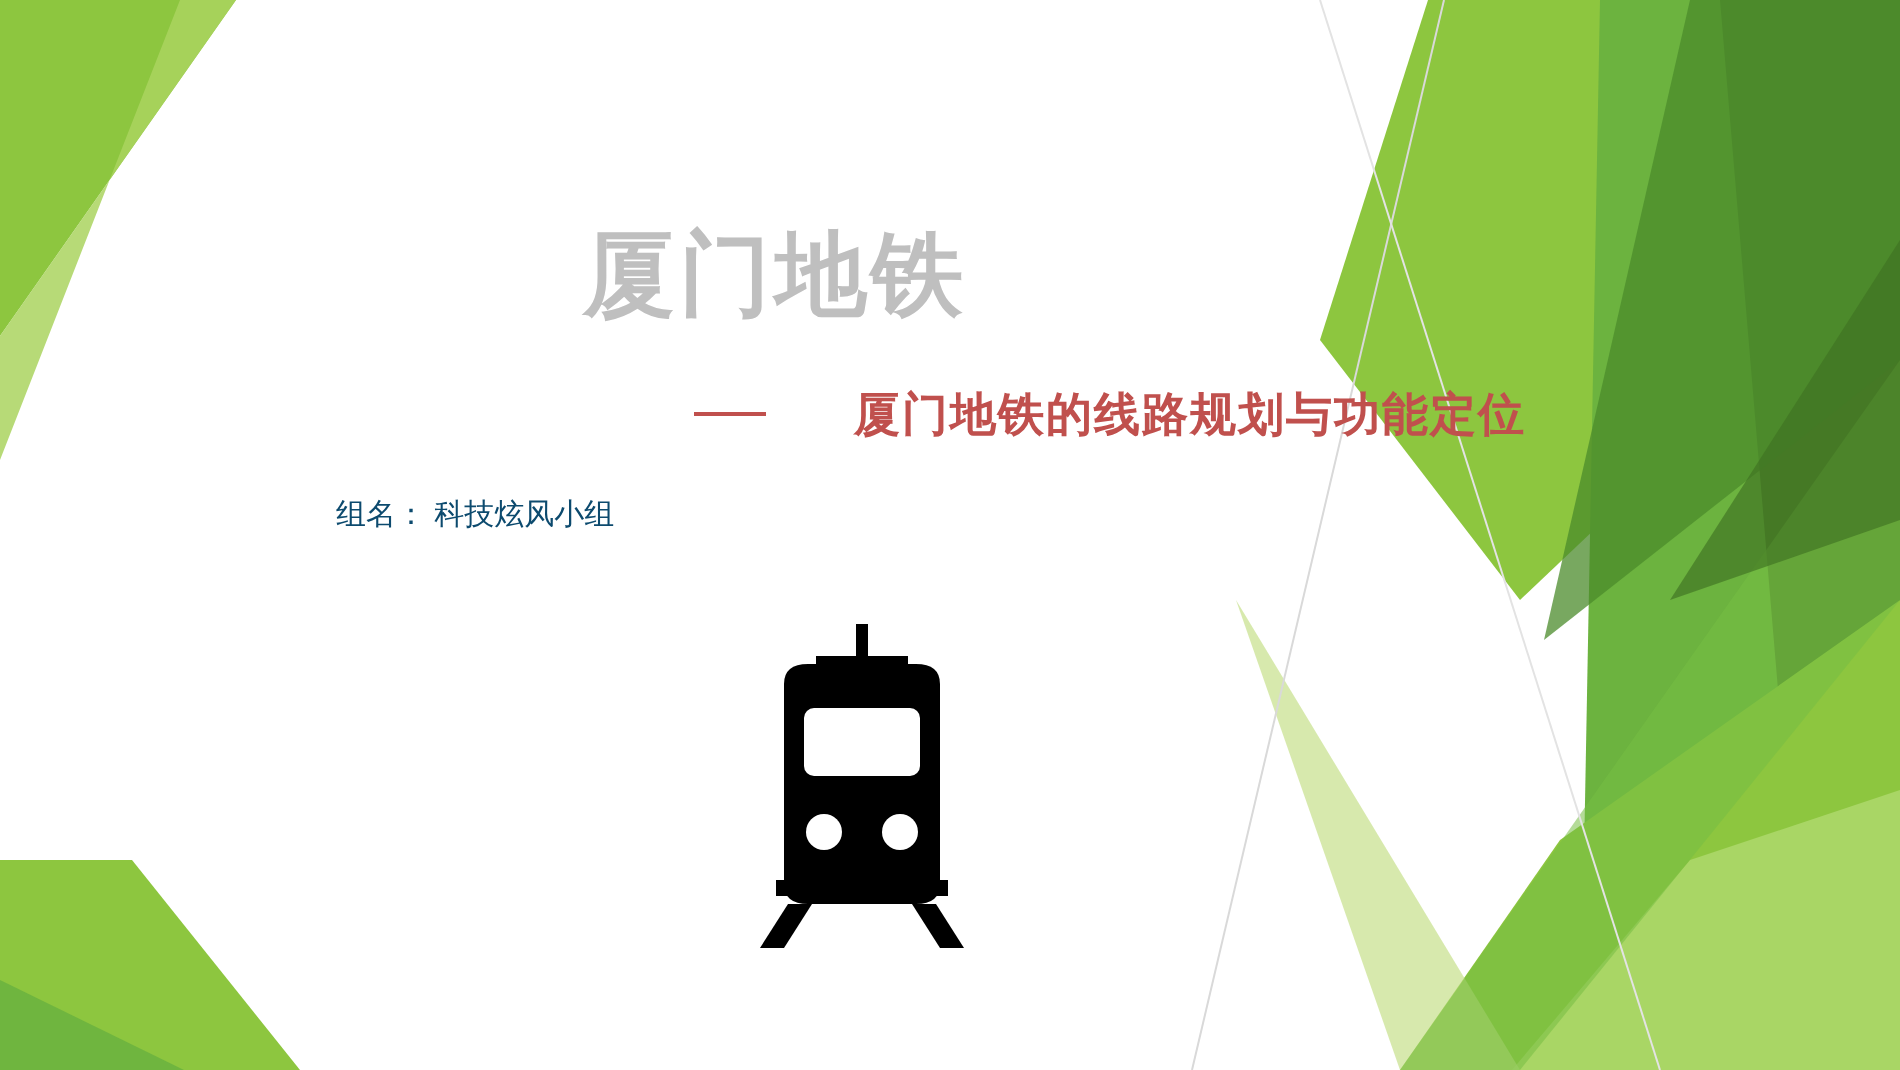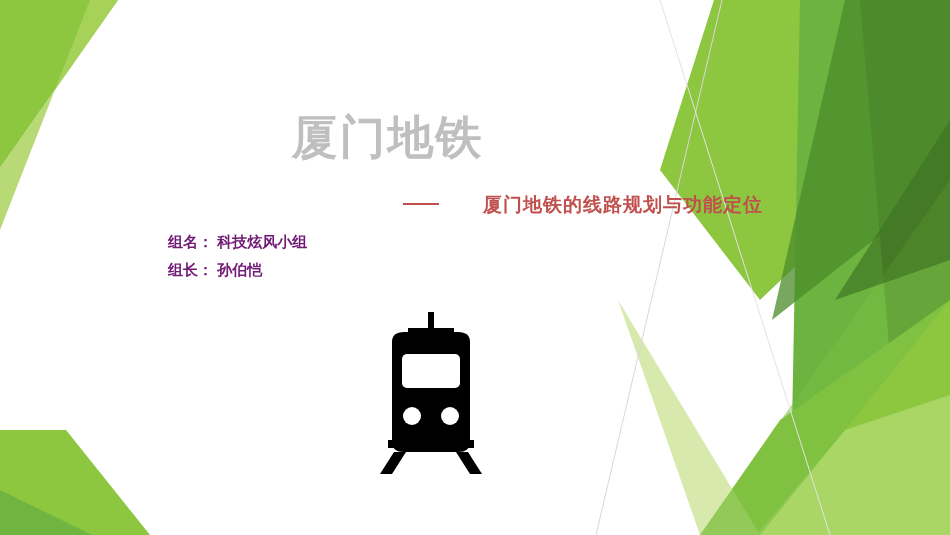--- a/index.html
+++ b/index.html
@@ -57,34 +57,33 @@
   }
   .sub-dash {
     display: inline-block;
     width: 36px;
     height: 2px;
     background: #c0504d;
     margin-right: 8px;
     margin-bottom: 2px;
   }
   .subtitle {
-    font-size: 19px;
+    font-size: 23px;
     color: #c0504d;
     font-weight: bold;
     letter-spacing: 1px;
     margin-left: 36px;
   }
   .meta {
     position: absolute;
     left: 168px;
-    top: 228px;
-    color: #701a75;
+    top: 244px;
+    color: #0c4a6e;
     font-size: 15px;
     line-height: 28px;
-    font-weight: bold;
   }
   .meta-line {
     white-space: nowrap;
   }
   .train {
     position: absolute;
     left: 370px;
     top: 312px;
     width: 124px;
     height: 162px;
@@ -120,21 +119,20 @@
     <div class="main-title">厦门地铁</div>
   </div>
 
   <div class="subtitle-row">
     <span class="sub-dash"></span>
     <span class="subtitle">厦门地铁的线路规划与功能定位</span>
   </div>
 
   <div class="meta">
     <div class="meta-line">组名： 科技炫风小组</div>
-    <div class="meta-line">组长： 孙伯恺</div>
   </div>
 
   <svg class="train" viewBox="0 0 124 162">
     <rect x="58" y="0" width="6" height="18" fill="#000000"></rect>
     <rect x="38" y="16" width="46" height="6" fill="#000000"></rect>
     <path d="M22,30 Q22,20 34,20 L88,20 Q100,20 100,30 L100,130 Q100,140 88,140 L34,140 Q22,140 22,130 Z" fill="#000000"></path>
     <rect x="32" y="42" width="58" height="34" rx="5" fill="#ffffff"></rect>
     <circle cx="42" cy="104" r="9" fill="#ffffff"></circle>
     <circle cx="80" cy="104" r="9" fill="#ffffff"></circle>
     <polygon points="24,140 36,140 22,162 10,162" fill="#000000"></polygon>

